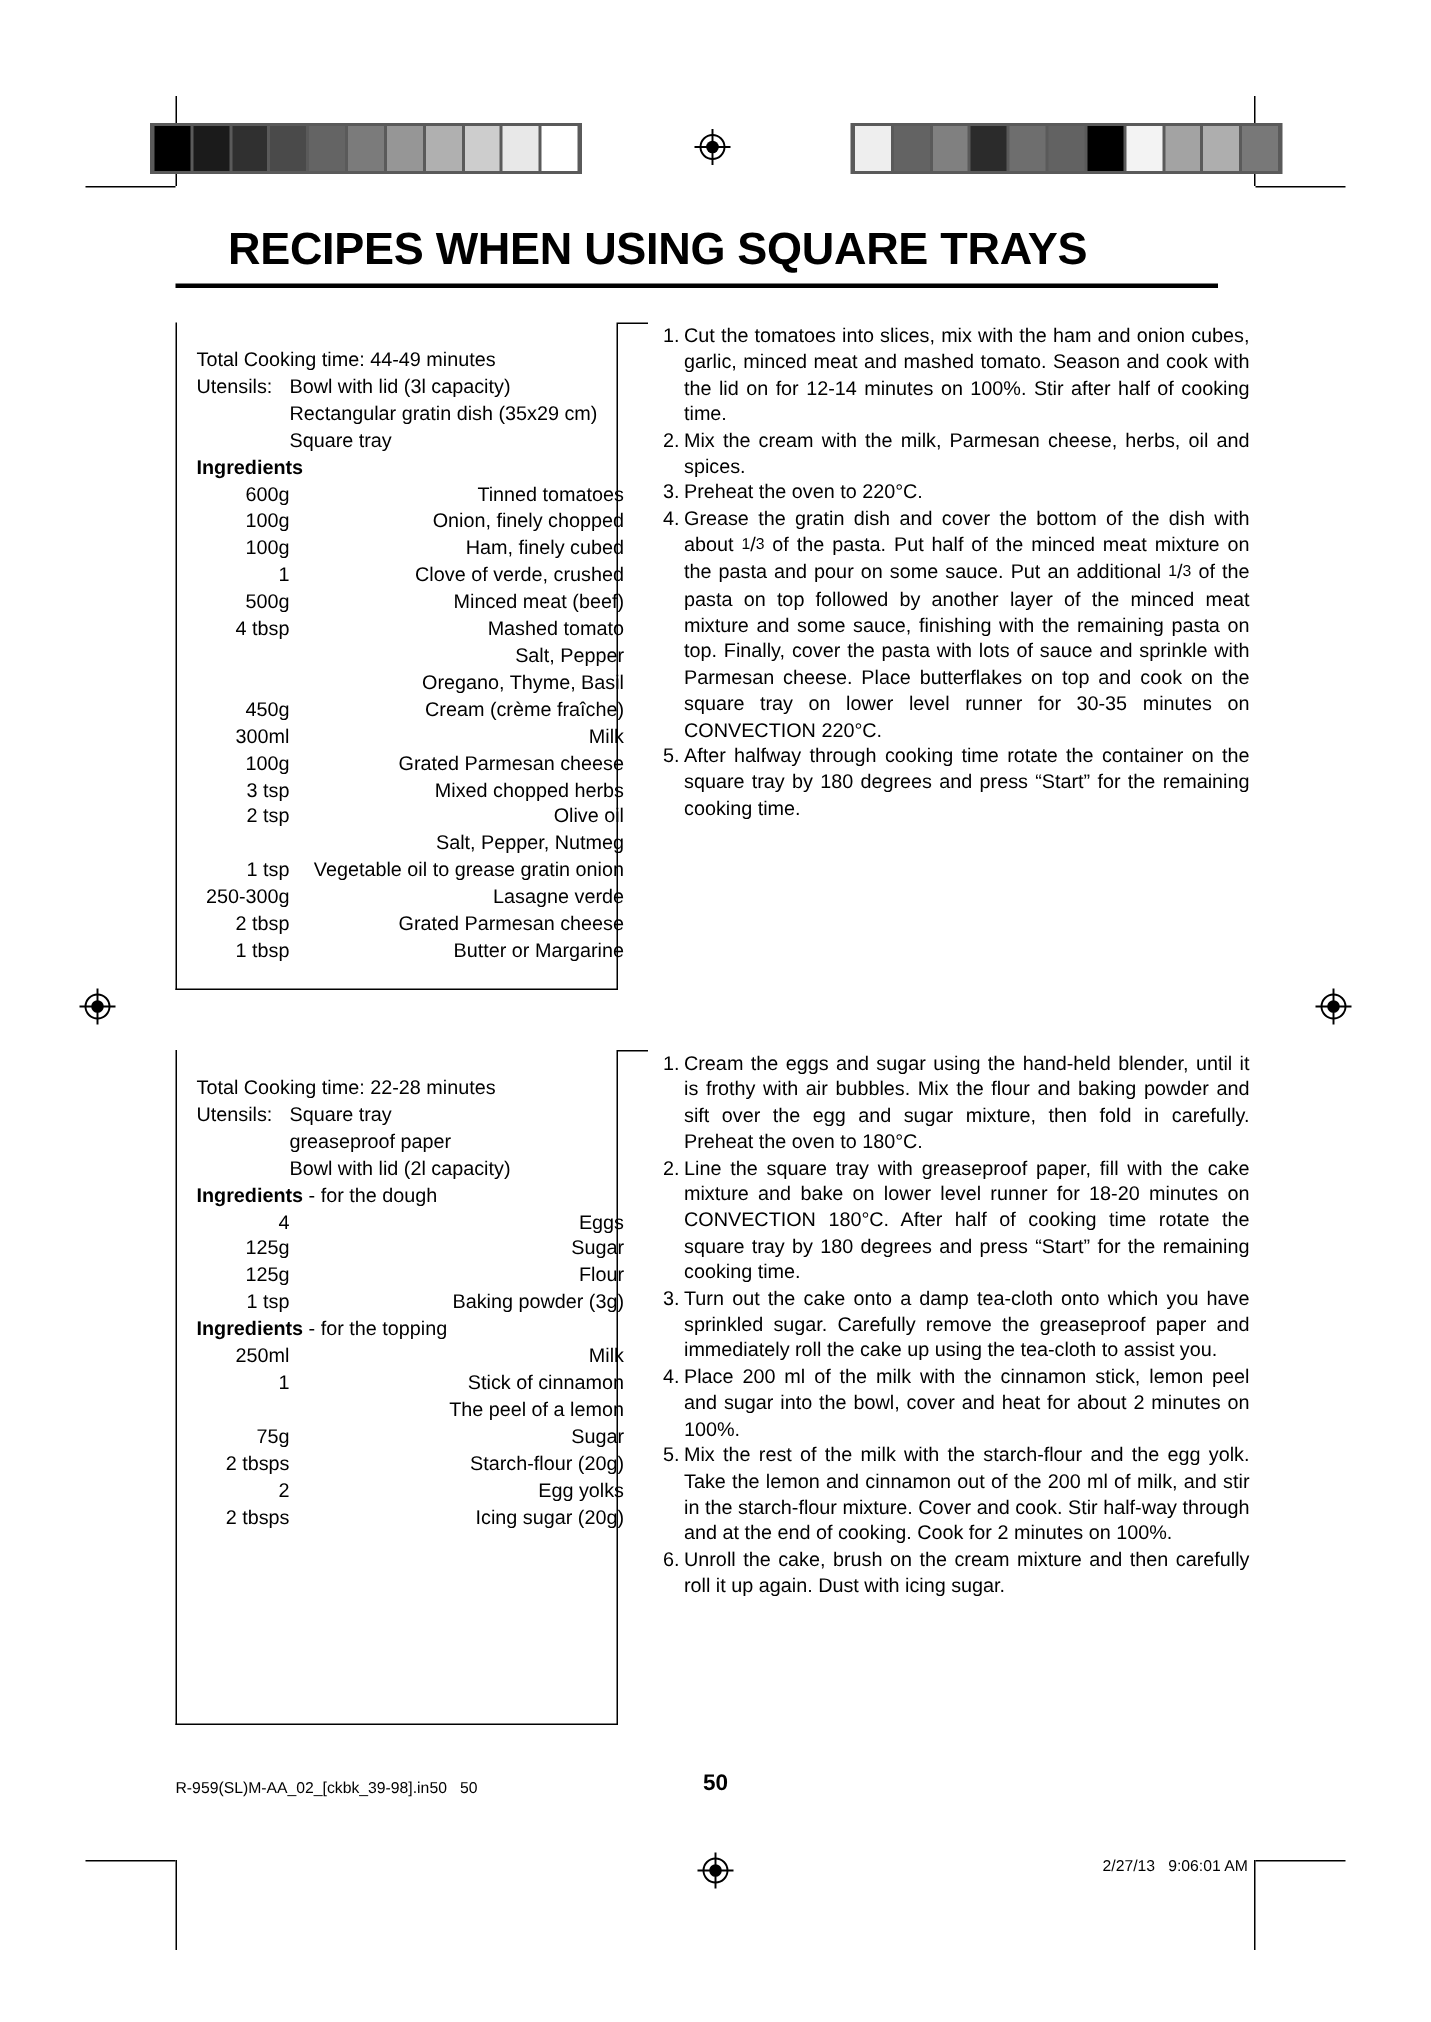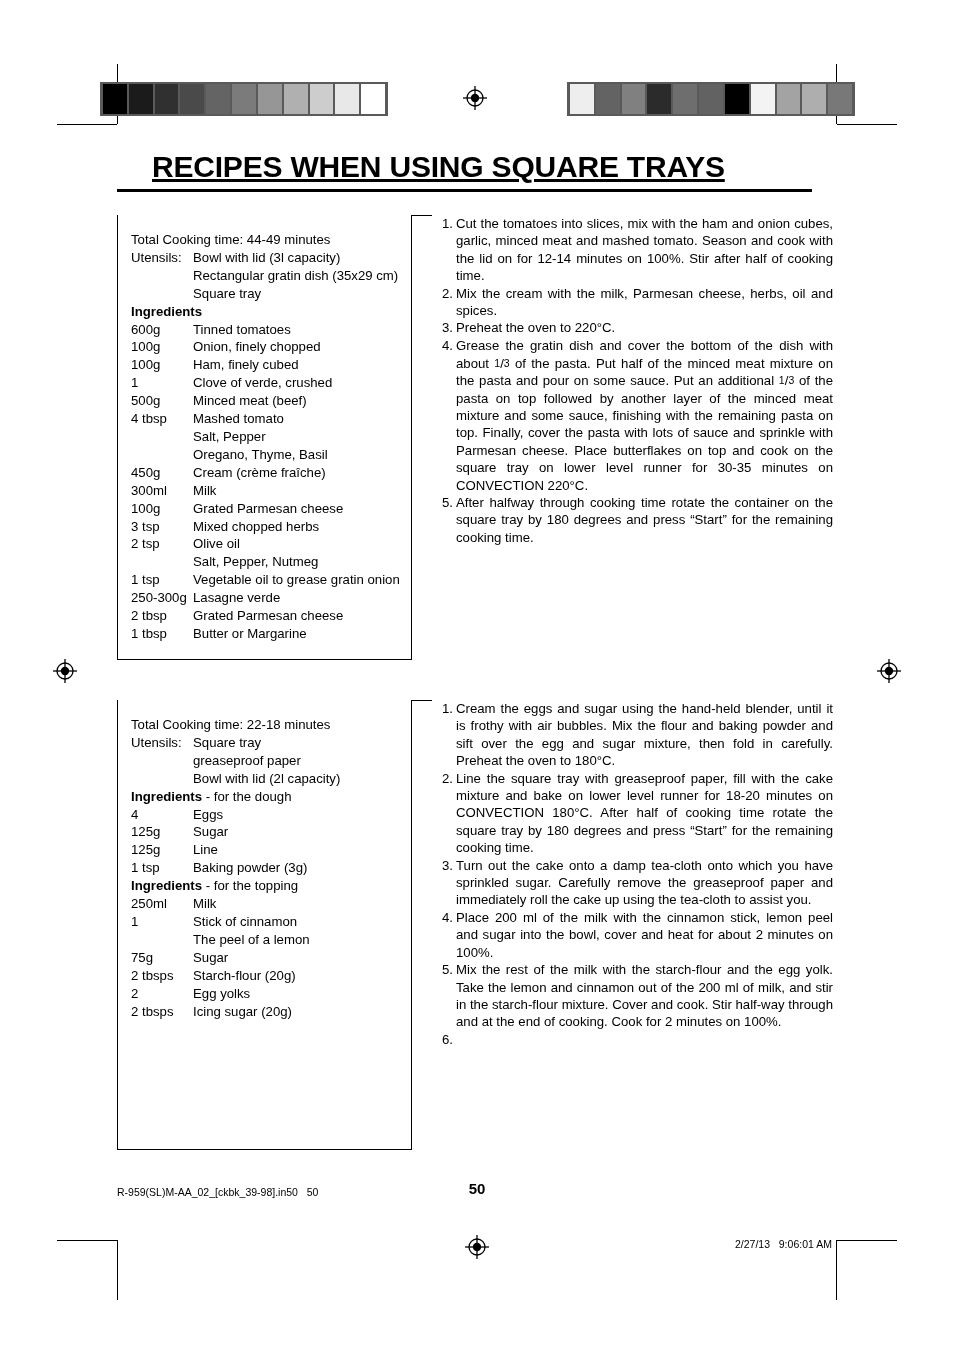--- a/index.html
+++ b/index.html
@@ -52,21 +52,20 @@
   .page-title {
     position: absolute;
     left: 152px;
     top: 150px;
     width: 660px;
     font-size: 30px;
     font-weight: bold;
     letter-spacing: -0.2px;
     line-height: 34px;
     white-space: nowrap;
-    text-decoration: underline;
   }
   .title-rule {
     position: absolute;
     left: 117px;
     top: 189px;
     width: 695px;
     height: 3px;
     background: #000;
   }
 
@@ -141,20 +140,21 @@
     top: 11px;
     height: 1.2px;
     background: #000;
     z-index: 1;
   }
 
   
   .line {
     display: flex;
     white-space: pre;
+    text-align: right;
   }
   .line .qty {
     width: 62px;
     flex: 0 0 62px;
   }
   .line .nm { flex: 1 1 auto; }
   .lbl {
     display: flex;
     white-space: pre;
   }
@@ -375,34 +375,34 @@
   </div>
 </div>
 
 <div class="recipe" id="recipe-1" style="left:117px; top:700px;">
   <div class="recipe-inner">
     <div class="frame" id="frame-1" style="height:450px;"></div>
     <div class="frame-top-left"></div>
 
     <div class="col-left">
       <div class="lbl">
-        <span>Total Cooking time:</span><span> </span><span>22-18 minutes</span>
+        <span>Total Cooking time:</span><span> </span><span>22-28 minutes</span>
       </div>
       <div id="utensils-1">
           <div class="lbl"><span class="k">Utensils:</span><span>Square tray</span></div>
           <div class="lbl"><span class="k"></span><span>greaseproof paper</span></div>
           <div class="lbl"><span class="k"></span><span>Bowl with lid (2l capacity)</span></div>
         </div>
       <div class="lbl">
         <span class="bold">Ingredients</span><span> - for the dough</span>
       </div>
       <div id="ing-1">
           <div class="line"><span class="qty">4</span><span class="nm">Eggs</span></div>
           <div class="line"><span class="qty">125g</span><span class="nm">Sugar</span></div>
-          <div class="line"><span class="qty">125g</span><span class="nm">Line</span></div>
+          <div class="line"><span class="qty">125g</span><span class="nm">Flour</span></div>
           <div class="line"><span class="qty">1 tsp</span><span class="nm">Baking powder (3g)</span></div>
         </div>
       <div class="lbl">
         <span class="bold">Ingredients</span><span> - for the topping</span>
       </div>
       <div id="ing2-1">
           <div class="line"><span class="qty">250ml</span><span class="nm">Milk</span></div>
           <div class="line"><span class="qty">1</span><span class="nm">Stick of cinnamon</span></div>
           <div class="line"><span class="qty"></span><span class="nm">The peel of a lemon</span></div>
           <div class="line"><span class="qty">75g</span><span class="nm">Sugar</span></div>
@@ -412,21 +412,21 @@
         </div>
     </div>
 
     <div class="col-right">
       <ol class="steps" id="steps-1">
           <li><span class="num">1.</span><span>Cream the eggs and sugar using the hand-held blender, until it is frothy with air bubbles. Mix the flour and baking powder and sift over the egg and sugar mixture, then fold in carefully. Preheat the oven to 180°C.</span></li>
           <li><span class="num">2.</span><span>Line the square tray with greaseproof paper, fill with the cake mixture and bake on lower level runner for 18-20 minutes on CONVECTION 180°C. After half of cooking time rotate the square tray by 180 degrees and press “Start” for the remaining cooking time.</span></li>
           <li><span class="num">3.</span><span>Turn out the cake onto a damp tea-cloth onto which you have sprinkled sugar. Carefully remove the greaseproof paper and immediately roll the cake up using the tea-cloth to assist you.</span></li>
           <li><span class="num">4.</span><span>Place 200 ml of the milk with the cinnamon stick, lemon peel and sugar into the bowl, cover and heat for about 2 minutes on 100%.</span></li>
           <li><span class="num">5.</span><span>Mix the rest of the milk with the starch-flour and the egg yolk. Take the lemon and cinnamon out of the 200 ml of milk, and stir in the starch-flour mixture. Cover and cook. Stir half-way through and at the end of cooking. Cook for 2 minutes on 100%.</span></li>
-          <li><span class="num">6.</span></li>
+          <li><span class="num">6.</span><span>Unroll the cake, brush on the cream mixture and then carefully roll it up again. Dust with icing sugar.</span></li>
         </ol>
     </div>
   </div>
 </div>
 
 <div class="page-number">50</div>
 
 <div class="footer-rule-left"></div>
 <div class="footer-v-left"></div>
 <div class="footer-rule-right"></div>

